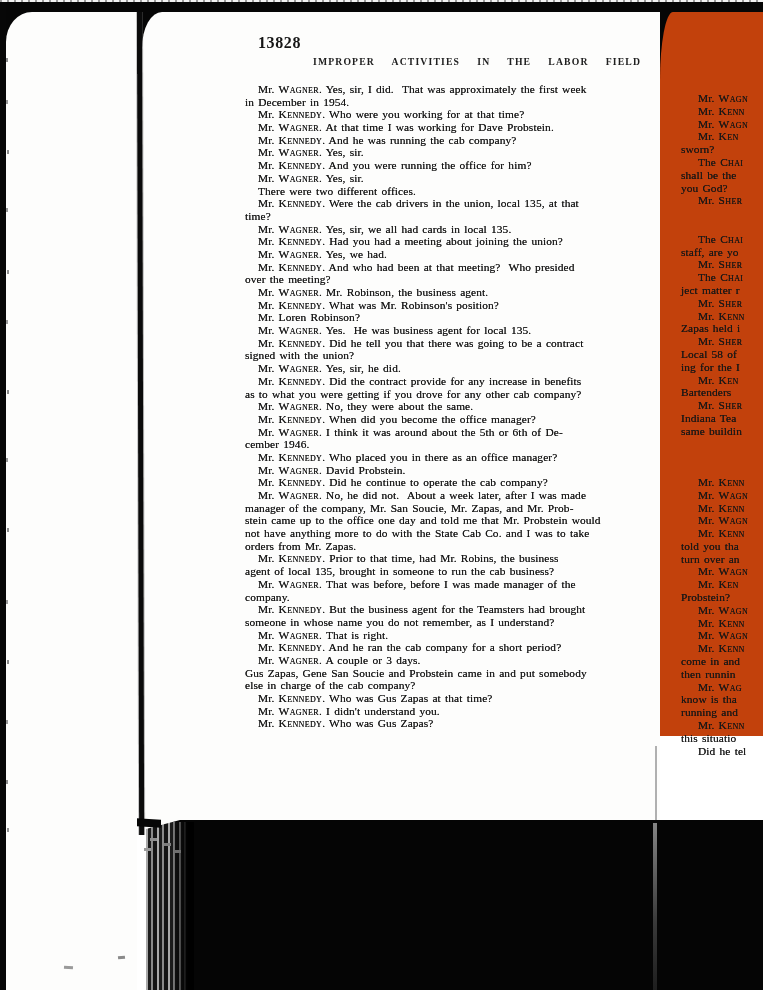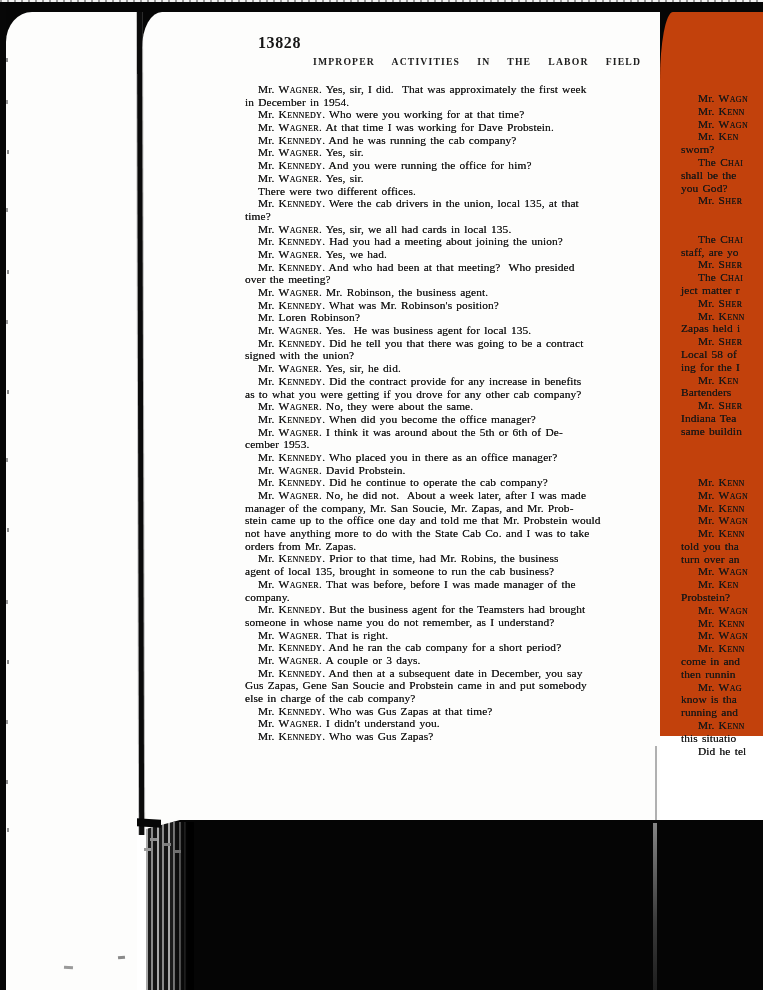--- a/index.html
+++ b/index.html
@@ -151,39 +151,38 @@
       <div class="line ind">Mr. Loren Robinson?</div>
       <div class="line ind">Mr. <span class="sc">Wagner</span>. Yes.  He was business agent for local 135.</div>
       <div class="line ind">Mr. <span class="sc">Kennedy</span>. Did he tell you that there was going to be a contract</div>
       <div class="line">signed with the union?</div>
       <div class="line ind">Mr. <span class="sc">Wagner</span>. Yes, sir, he did.</div>
       <div class="line ind">Mr. <span class="sc">Kennedy</span>. Did the contract provide for any increase in benefits</div>
       <div class="line">as to what you were getting if you drove for any other cab company?</div>
       <div class="line ind">Mr. <span class="sc">Wagner</span>. No, they were about the same.</div>
       <div class="line ind">Mr. <span class="sc">Kennedy</span>. When did you become the office manager?</div>
       <div class="line ind">Mr. <span class="sc">Wagner</span>. I think it was around about the 5th or 6th of De-</div>
-      <div class="line">cember 1953.</div>
+      <div class="line">cember 1946.</div>
       <div class="line ind">Mr. <span class="sc">Kennedy</span>. Who placed you in there as an office manager?</div>
       <div class="line ind">Mr. <span class="sc">Wagner</span>. David Probstein.</div>
       <div class="line ind">Mr. <span class="sc">Kennedy</span>. Did he continue to operate the cab company?</div>
       <div class="line ind">Mr. <span class="sc">Wagner</span>. No, he did not.  About a week later, after I was made</div>
       <div class="line">manager of the company, Mr. San Soucie, Mr. Zapas, and Mr. Prob-</div>
       <div class="line">stein came up to the office one day and told me that Mr. Probstein would</div>
       <div class="line">not have anything more to do with the State Cab Co. and I was to take</div>
       <div class="line">orders from Mr. Zapas.</div>
       <div class="line ind">Mr. <span class="sc">Kennedy</span>. Prior to that time, had Mr. Robins, the business</div>
       <div class="line">agent of local 135, brought in someone to run the cab business?</div>
       <div class="line ind">Mr. <span class="sc">Wagner</span>. That was before, before I was made manager of the</div>
       <div class="line">company.</div>
       <div class="line ind">Mr. <span class="sc">Kennedy</span>. But the business agent for the Teamsters had brought</div>
       <div class="line">someone in whose name you do not remember, as I understand?</div>
       <div class="line ind">Mr. <span class="sc">Wagner</span>. That is right.</div>
       <div class="line ind">Mr. <span class="sc">Kennedy</span>. And he ran the cab company for a short period?</div>
       <div class="line ind">Mr. <span class="sc">Wagner</span>. A couple or 3 days.</div>
-      <div class="line ind">Mr. <span class="sc">Kennedy</span>. And then at a subsequent date in December, you say</div>
       <div class="line">Gus Zapas, Gene San Soucie and Probstein came in and put somebody</div>
       <div class="line">else in charge of the cab company?</div>
       <div class="line ind">Mr. <span class="sc">Kennedy</span>. Who was Gus Zapas at that time?</div>
       <div class="line ind">Mr. <span class="sc">Wagner</span>. I didn't understand you.</div>
       <div class="line ind">Mr. <span class="sc">Kennedy</span>. Who was Gus Zapas?</div>
     </div>
 </div>
 
 <div class="gutter"></div>
 <div class="dot-strip"></div>

